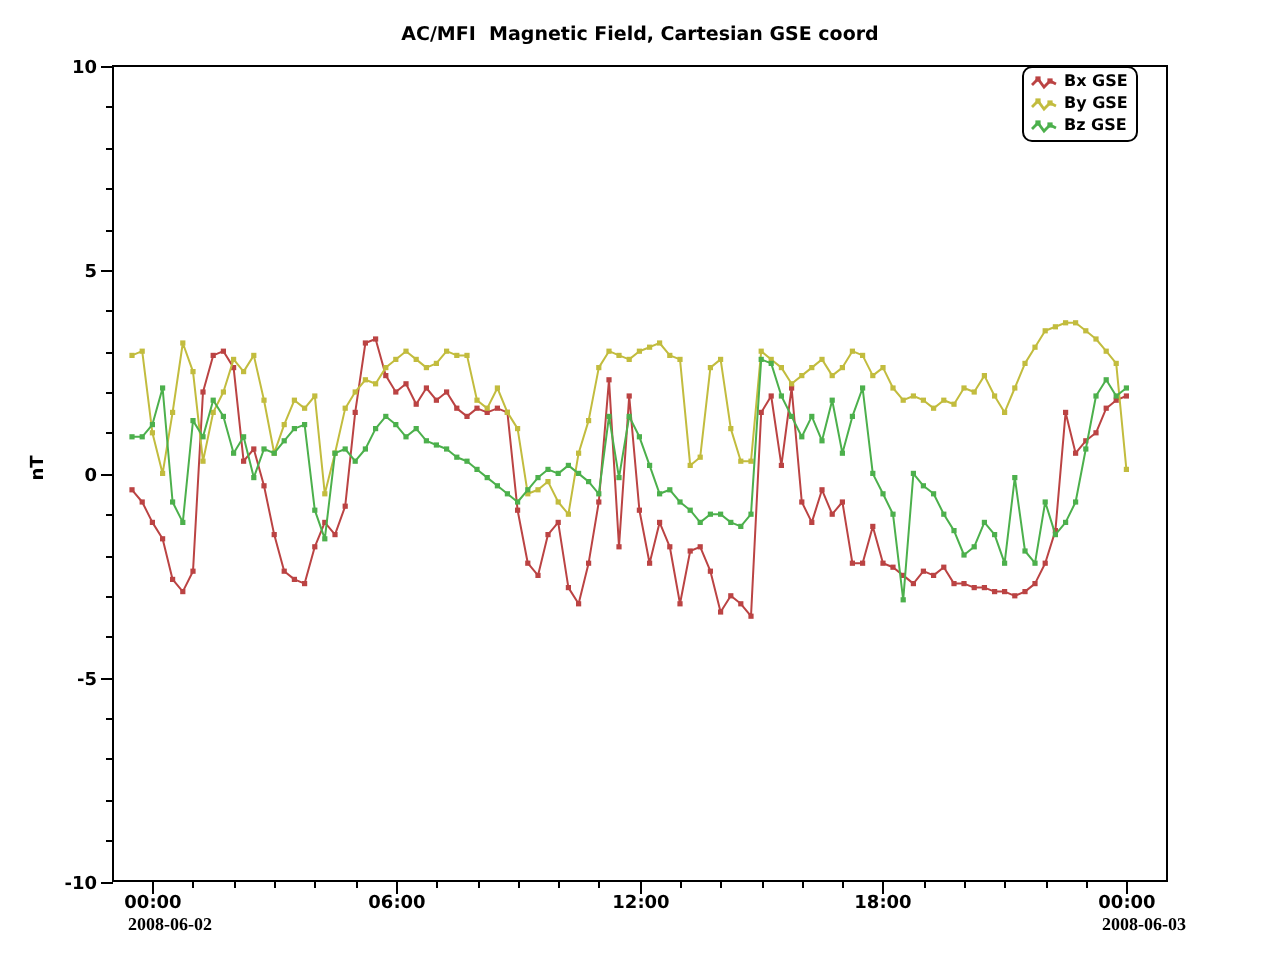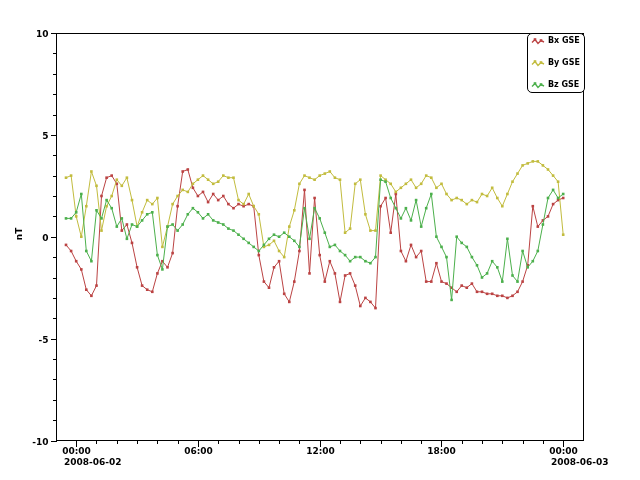--- a/index.html
+++ b/index.html
@@ -2,34 +2,35 @@
 <html><head>
 <meta charset="utf-8">
 <style>
   html,body{margin:0;padding:0;background:#fff;}
   .screen{position:relative;width:640px;height:480px;background:#ffffff;overflow:hidden;
           font-family:"DejaVu Sans",sans-serif;color:#000;}
   .chart-title{position:absolute;top:12px;left:0;width:640px;text-align:center;
                font-size:9.5px;font-weight:bold;white-space:pre;}
   .ylabel{position:absolute;left:13px;top:229px;font-size:9px;font-weight:bold;
           transform:rotate(-90deg);transform-origin:center;}
-  .date-label{position:absolute;top:457px;font-size:9px;font-weight:bold;}
+  .date-label{position:absolute;top:457px;font-size:9px;font-weight:bold;font-family:Liberation Serif, serif;}
   .date-left{left:64px;}
   .date-right{left:551px;text-align:right;}
   #plot{position:absolute;left:0;top:0;}
-  .legend{position:absolute;left:527px;top:33px;background:#fff;border:1px solid #000;
-          border-radius:5px;padding:2px 4px 2px 3px;display:flex;flex-direction:column;row-gap:12px;}
+  .legend{position:absolute;left:511px;top:33px;background:#fff;border:1px solid #000;
+          border-radius:5px;padding:2px 4px 2px 3px;display:flex;flex-direction:column;row-gap:1px;}
   .legend-row{display:flex;align-items:center;column-gap:3px;height:10px;}
   .legend-label{font-size:8px;font-weight:bold;white-space:pre;line-height:10px;}
   .swatch{display:block;}
 </style>
 </head>
 <body>
 
 <div class="screen">
+  <div class="chart-title">AC/MFI  Magnetic Field, Cartesian GSE coord</div>
   <div class="ylabel">nT</div>
   <svg id="plot" width="640" height="480">
       <g shape-rendering="crispEdges" stroke="#000000" stroke-width="1" fill="none">
         <rect x="56.5" y="33" width="527" height="407.5"></rect>
         <line x1="50.5" y1="33.5" x2="56.5" y2="33.5"></line>
         <line x1="50.5" y1="135.5" x2="56.5" y2="135.5"></line>
         <line x1="50.5" y1="237.5" x2="56.5" y2="237.5"></line>
         <line x1="50.5" y1="339.5" x2="56.5" y2="339.5"></line>
         <line x1="50.5" y1="441.5" x2="56.5" y2="441.5"></line>
         <line x1="53" y1="420.5" x2="56.5" y2="420.5"></line>

